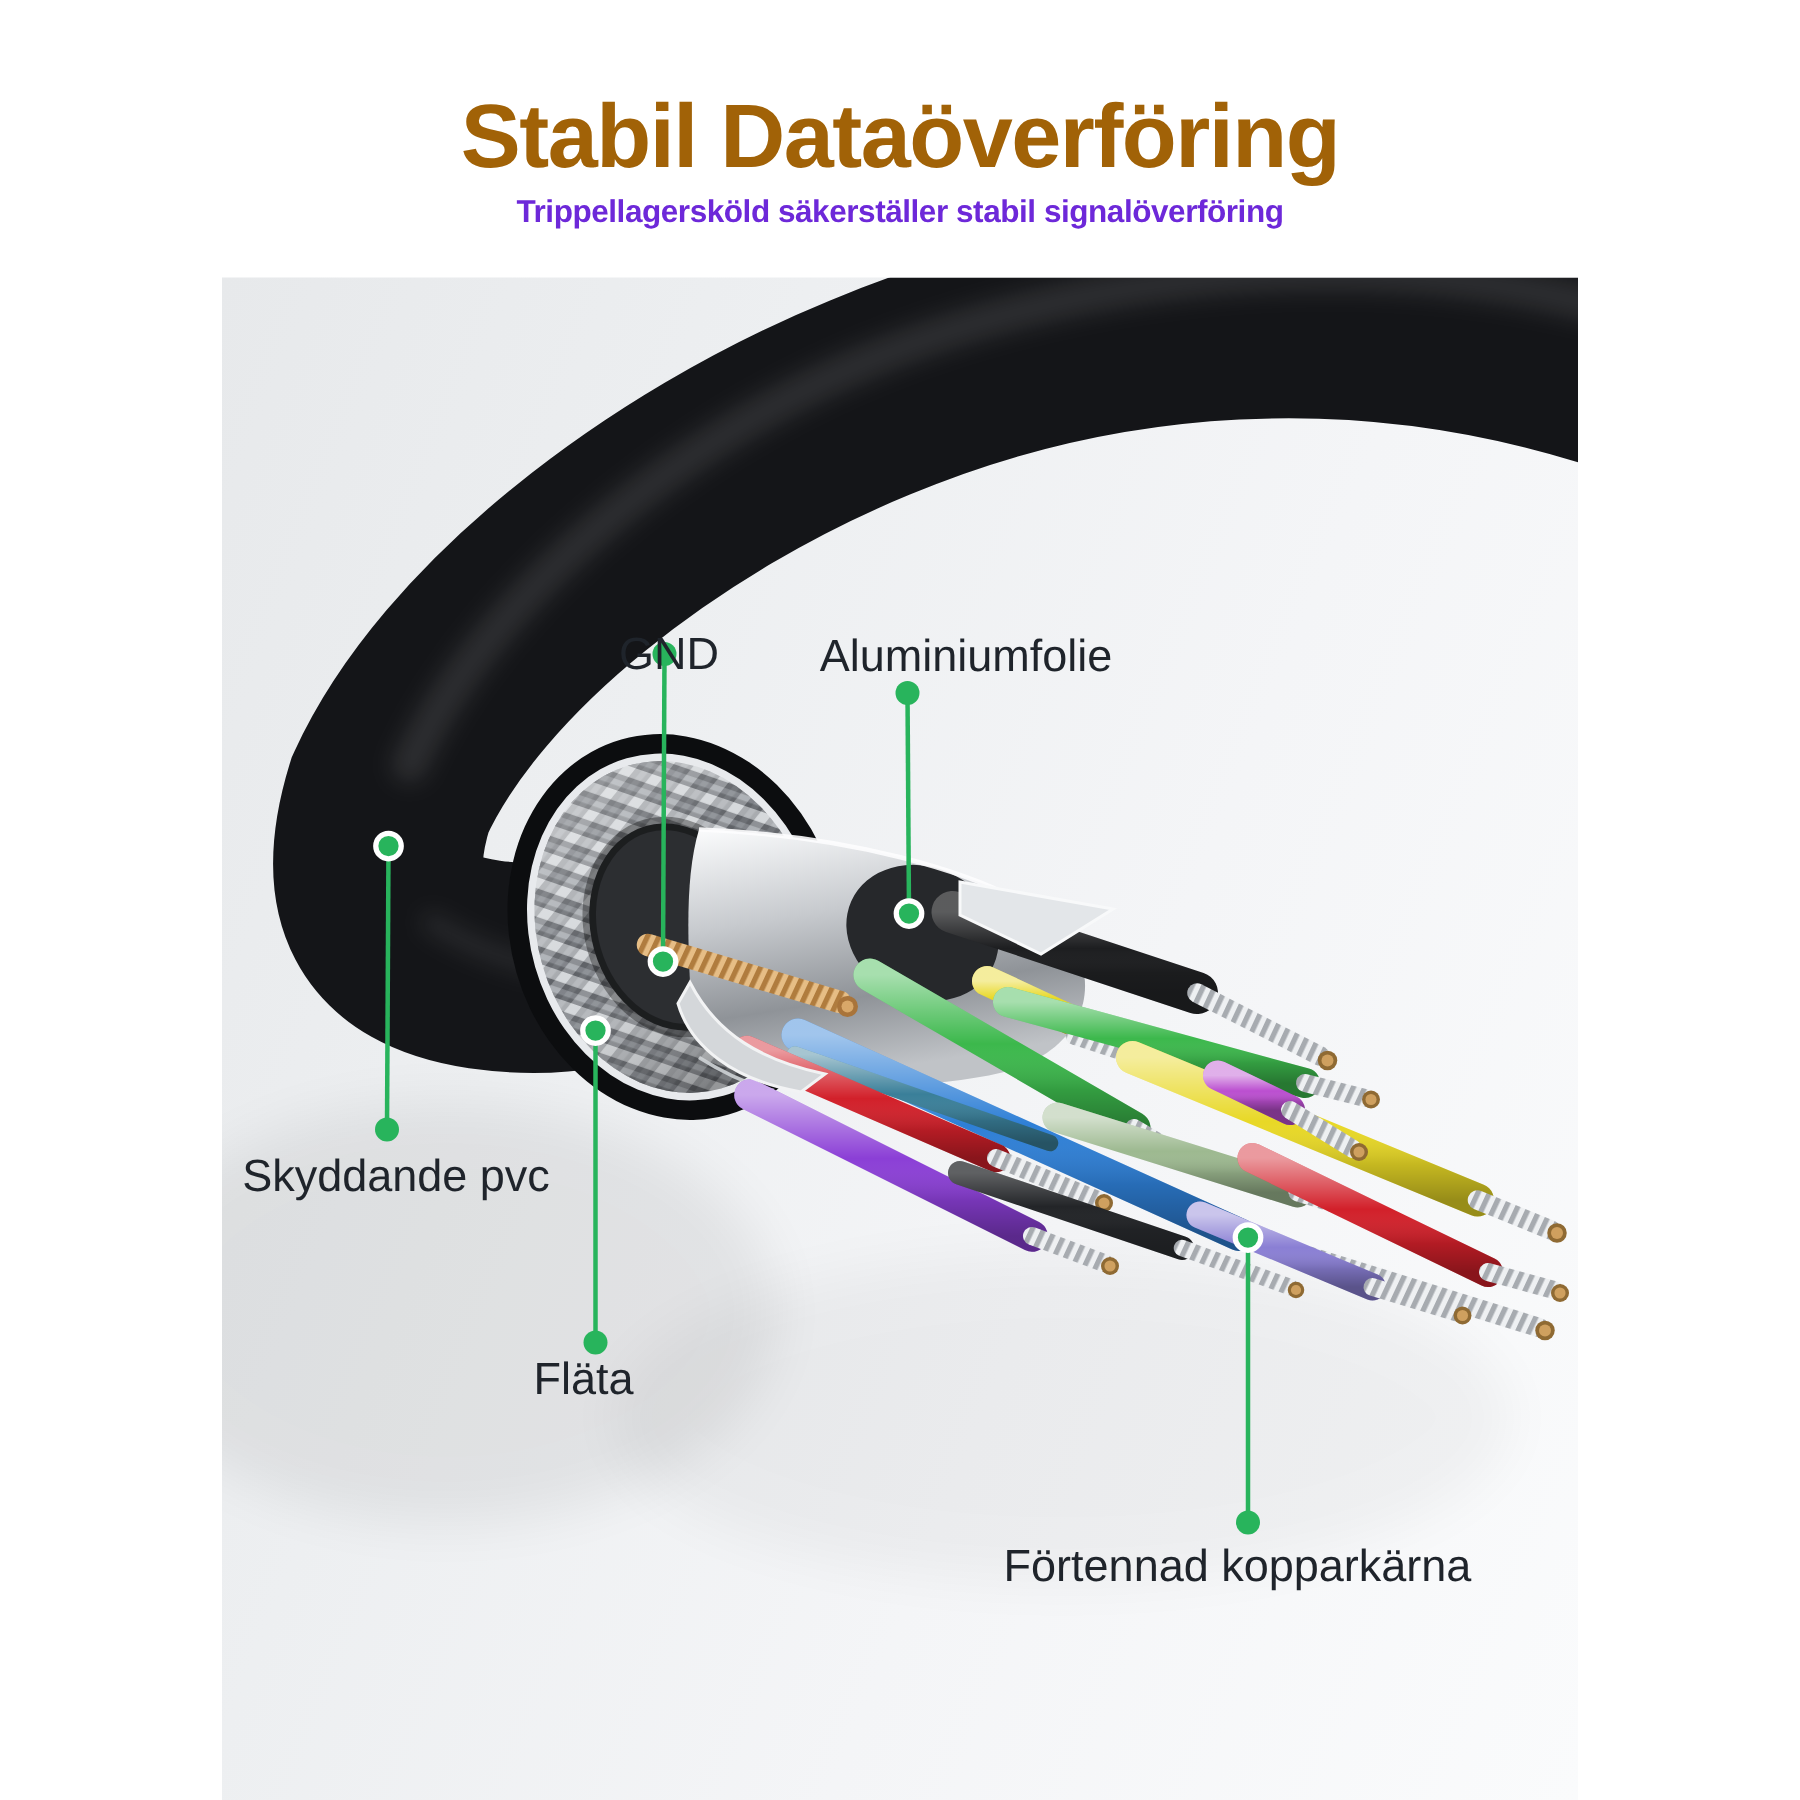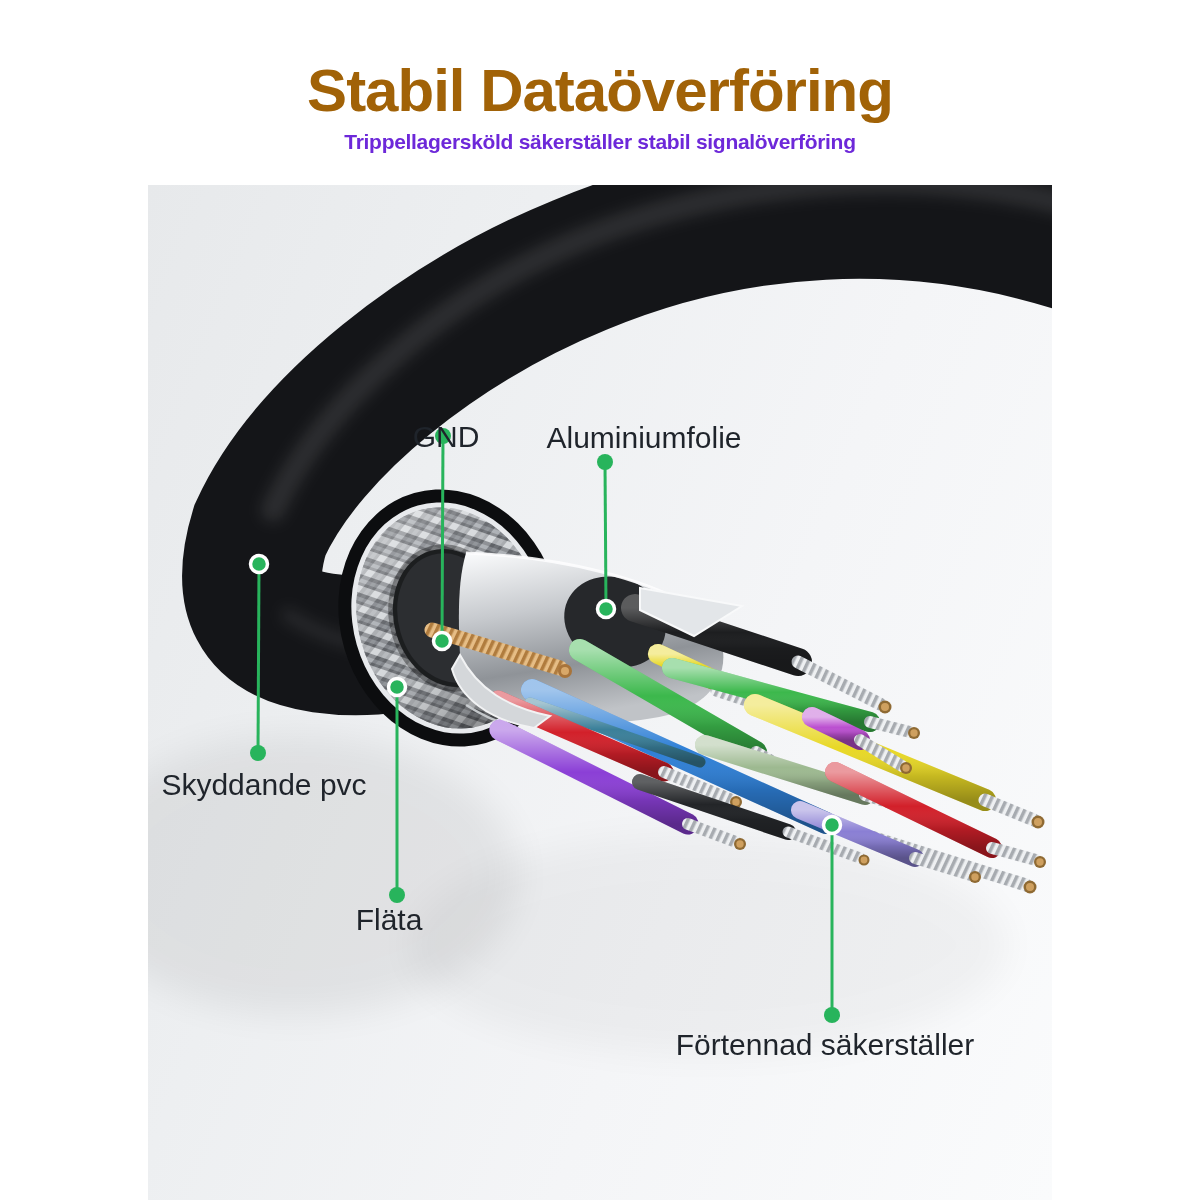--- a/index.html
+++ b/index.html
@@ -251,13 +251,13 @@
     <circle cx="684" cy="830" r="8" fill="#28b45c"></circle>
     <circle cx="684" cy="640" r="8.5" fill="#28b45c" stroke="#ffffff" stroke-width="3.5"></circle>
   </g>
 </svg>
 </div>
 
 <div class="callout" id="lbl-gnd">GND</div>
 <div class="callout" id="lbl-alu">Aluminiumfolie</div>
 <div class="callout" id="lbl-pvc">Skyddande pvc</div>
 <div class="callout" id="lbl-flata">Fläta</div>
-<div class="callout" id="lbl-koppar">Förtennad säkerställer</div>
+<div class="callout" id="lbl-koppar">Förtennad kopparkärna</div>
 
 </body></html>

